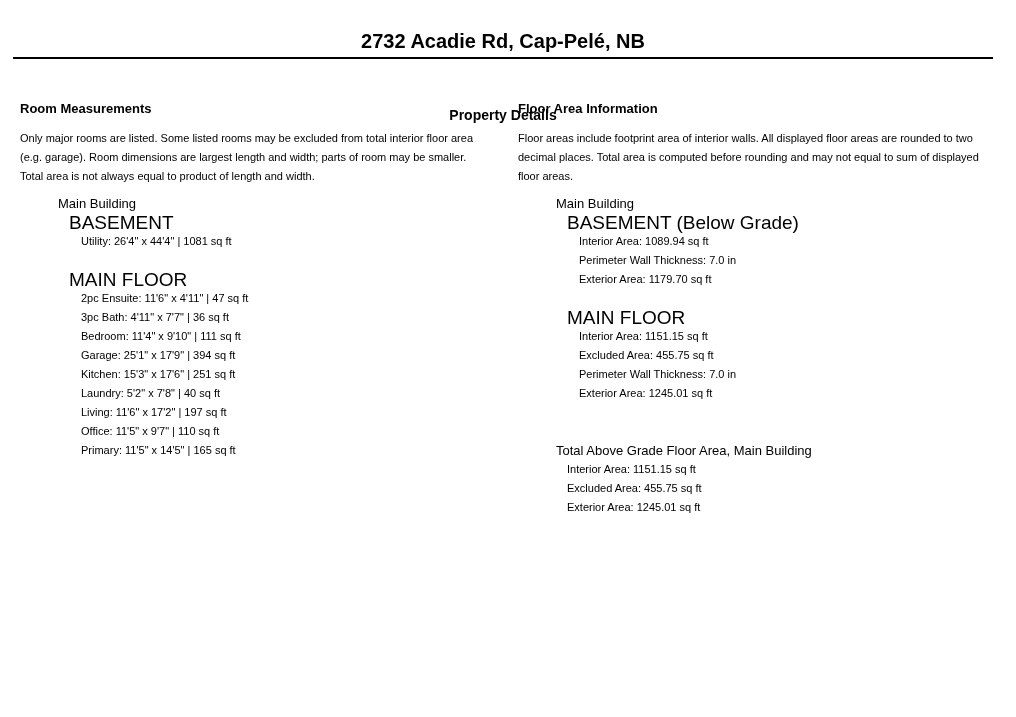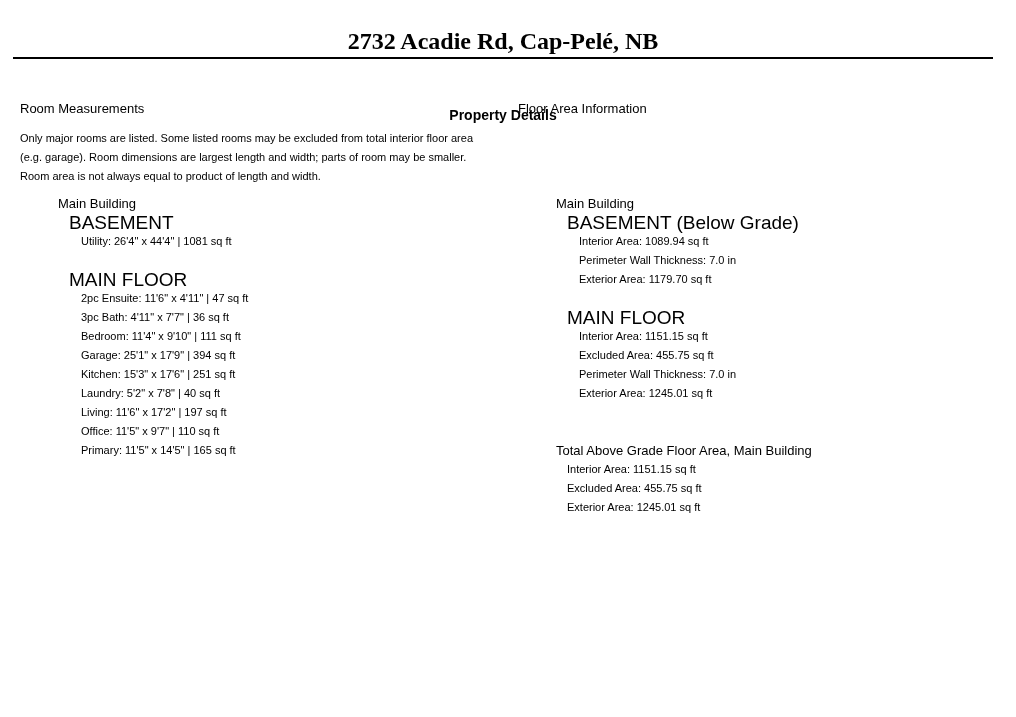--- a/index.html
+++ b/index.html
@@ -2,33 +2,33 @@
 <html><head>
   <meta charset="utf-8">
   <style>
     html, body { margin: 0; padding: 0; background: #ffffff; }
     body {
       width: 1016px; height: 717px; position: relative; overflow: hidden;
       font-family: "Liberation Sans", sans-serif; color: #000;
     }
     .title {
       position: absolute; top: 28px; left: 0; width: 1006px;
-      text-align: center; font-weight: bold; font-size: 24px; line-height: 26px; font-family: Liberation Serif, serif;
+      text-align: center; font-weight: bold; font-size: 20px; line-height: 26px;
     }
     .rule {
       position: absolute; top: 57px; left: 13px; width: 980px; height: 2px; background: #000;
     }
     .subtitle {
       position: absolute; top: 62px; left: 0; width: 1006px;
       text-align: center; font-weight: bold; font-size: 14px; line-height: 18px; margin-top: 44px;
     }
     .col { position: absolute; top: 101px; width: 480px; }
     .col.left { left: 20px; }
     .col.right { left: 518px; }
-    .sec-head { font-weight: normal; font-size: 13px; line-height: 16px; margin: 0; }
+    .sec-head { font-weight: bold; font-size: 13px; line-height: 16px; margin: 0; }
     .note { font-size: 11px; line-height: 19px; margin-top: 12px; width: 480px; }
     .block { position: absolute; }
     .bld { font-weight: normal; font-size: 13px; line-height: 19px; }
     .floor { font-size: 19px; line-height: 19px; padding-left: 11px; }
     .item { font-size: 11px; line-height: 19px; padding-left: 23px; }
     .gap { height: 19px; }
     .gap2 { height: 38px; }
     .tot-item { font-size: 11px; line-height: 19px; padding-left: 11px; }
   </style>
 </head>
@@ -36,21 +36,21 @@
 
 <div class="title">2732 Acadie Rd, Cap-Pelé, NB</div>
 <div class="rule"></div>
 <div class="subtitle">Property Details</div>
 
 <div class="col left">
   <div class="sec-head">Room Measurements</div>
   <div class="note">
     <div>Only major rooms are listed. Some listed rooms may be excluded from total interior floor area</div>
     <div>(e.g. garage). Room dimensions are largest length and width; parts of room may be smaller.</div>
-    <div>Room area is not always equal to product of length and width.</div>
+    <div>Total area is not always equal to product of length and width.</div>
   </div>
 </div>
 
 <div class="block" style="left:58px; top:194px; width:420px;">
   <div class="bld">Main Building</div>
   <div class="floor">BASEMENT</div>
   <div class="item">Utility: 26'4" x 44'4" | 1081 sq ft</div>
   <div class="gap"></div>
   <div class="floor">MAIN FLOOR</div>
   <div class="item">2pc Ensuite: 11'6" x 4'11" | 47 sq ft</div>
@@ -59,20 +59,25 @@
   <div class="item">Garage: 25'1" x 17'9" | 394 sq ft</div>
   <div class="item">Kitchen: 15'3" x 17'6" | 251 sq ft</div>
   <div class="item">Laundry: 5'2" x 7'8" | 40 sq ft</div>
   <div class="item">Living: 11'6" x 17'2" | 197 sq ft</div>
   <div class="item">Office: 11'5" x 9'7" | 110 sq ft</div>
   <div class="item">Primary: 11'5" x 14'5" | 165 sq ft</div>
 </div>
 
 <div class="col right">
   <div class="sec-head">Floor Area Information</div>
+  <div class="note">
+    <div>Floor areas include footprint area of interior walls. All displayed floor areas are rounded to two</div>
+    <div>decimal places. Total area is computed before rounding and may not equal to sum of displayed</div>
+    <div>floor areas.</div>
+  </div>
 </div>
 
 <div class="block" style="left:556px; top:194px; width:440px;">
   <div class="bld">Main Building</div>
   <div class="floor">BASEMENT (Below Grade)</div>
   <div class="item">Interior Area: 1089.94 sq ft</div>
   <div class="item">Perimeter Wall Thickness: 7.0 in</div>
   <div class="item">Exterior Area: 1179.70 sq ft</div>
   <div class="gap"></div>
   <div class="floor">MAIN FLOOR</div>

